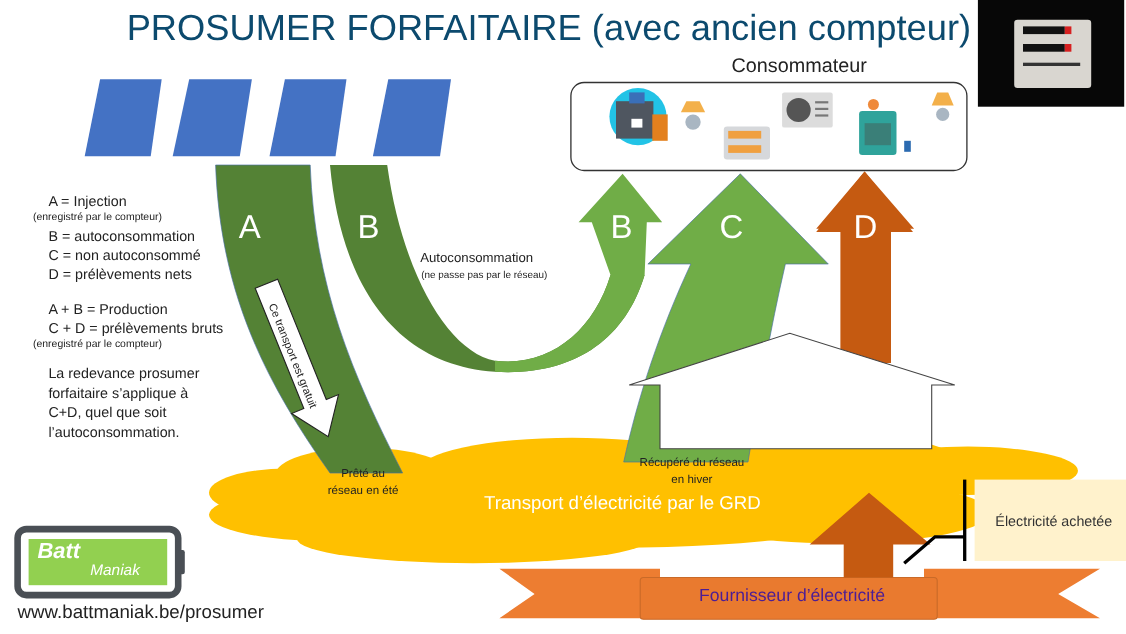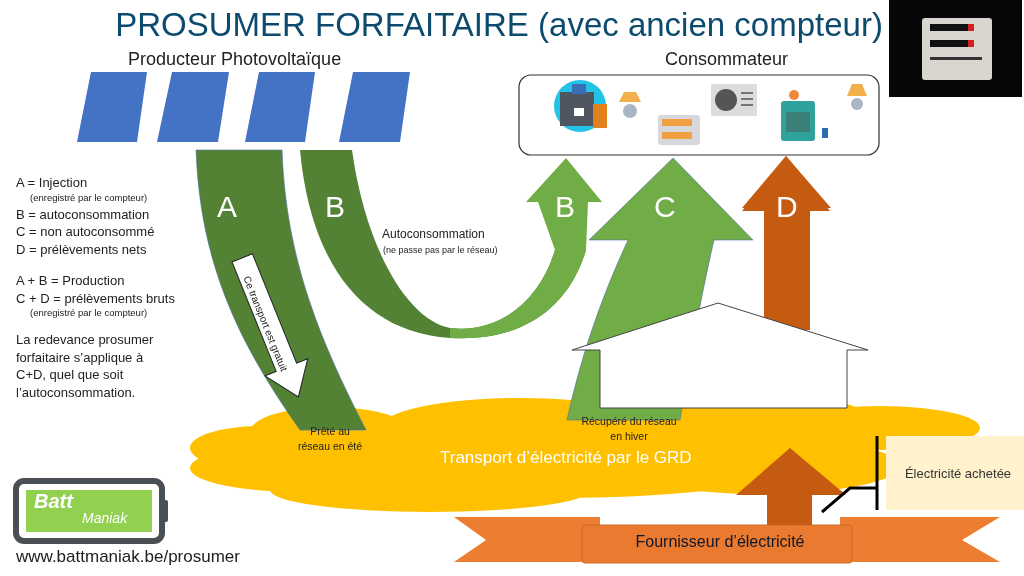--- a/index.html
+++ b/index.html
@@ -5,29 +5,29 @@
   html, body { margin: 0; padding: 0; background: #ffffff; }
   body { width: 1024px; height: 576px; position: relative; overflow: hidden;
          font-family: "Liberation Sans", "DejaVu Sans", sans-serif; color: #1a1a1a; }
   #stage { position: absolute; left: 0; top: 0; width: 1024px; height: 576px; }
   .abs { position: absolute; }
   .title { left: 17px; width: 964px; top: 6px; text-align: center; font-size: 33px; color: #0c4a6e; }
   .sect { font-size: 18px; color: #222; }
   .legend { left: 16px; top: 174px; width: 190px; font-size: 13px; line-height: 17.5px; color: #222; }
   .legend .small { font-size: 9.5px; padding-left: 14px; line-height: 12px; display: block; margin-bottom: 2px; }
   .legend .gap { height: 14px; }
-  .legend .line { display: block; }
+  .legend .line { display: block; margin-left: 28px; }
   .note-auto { left: 382px; top: 226px; font-size: 12px; color: #222; line-height: 16px; }
   .note-auto .sub { font-size: 9px; display: block; padding-left: 1px; }
   .letter { font-size: 30px; color: #ffffff; }
   .house-text { left: 628px; top: 346px; width: 200px; text-align: center; font-size: 10.5px; line-height: 15px; color: #222; }
   .cloud-text { font-size: 10.5px; line-height: 15px; color: #222; text-align: center; }
   .grd-label { left: 440px; top: 448px; font-size: 17px; color: #ffffff; }
   .achetee { left: 886px; top: 436px; width: 144px; height: 74px; background: #fff2cc; display: flex; align-items: center; justify-content: center; font-size: 13px; color: #333; }
-  .fournisseur { left: 590px; top: 533px; width: 260px; text-align: center; font-size: 16px; color: #0f172a; }
+  .fournisseur { left: 590px; top: 533px; width: 260px; text-align: center; font-size: 16px; color: #4c1d95; }
   .url { left: 16px; top: 547px; font-size: 17px; color: #222; }
 </style>
 </head>
 <body>
 
 <div id="stage">
 
   <svg class="abs" style="left:0;top:0" width="1024" height="576">
 
     <g>
@@ -126,21 +126,20 @@
     </g>
 
     <g>
       <rect x="16" y="481" width="146" height="60" rx="8" fill="none" stroke="#4a4f55" stroke-width="6"></rect>
       <rect x="162" y="500" width="6" height="22" rx="2" fill="#4a4f55"></rect>
       <rect x="26" y="490" width="126" height="42" fill="#92d050"></rect>
     </g>
   </svg>
 
   <div class="abs title">PROSUMER FORFAITAIRE (avec ancien compteur)</div>
-  <div class="abs sect" style="left:128px;top:49px;">Producteur Photovoltaïque</div>
   <div class="abs sect" style="left:665px;top:49px;">Consommateur</div>
 
   <div class="abs legend">
     <span class="line">A = Injection</span>
     <span class="small">(enregistré par le compteur)</span>
     <span class="line">B = autoconsommation</span>
     <span class="line">C = non autoconsommé</span>
     <span class="line">D = prélèvements nets</span>
     <div class="gap"></div>
     <span class="line">A + B = Production</span>

